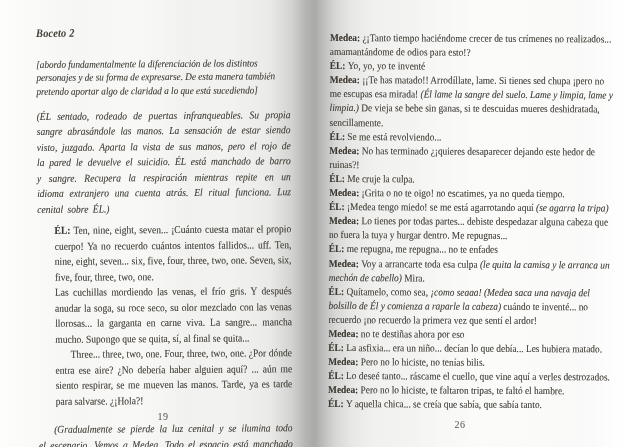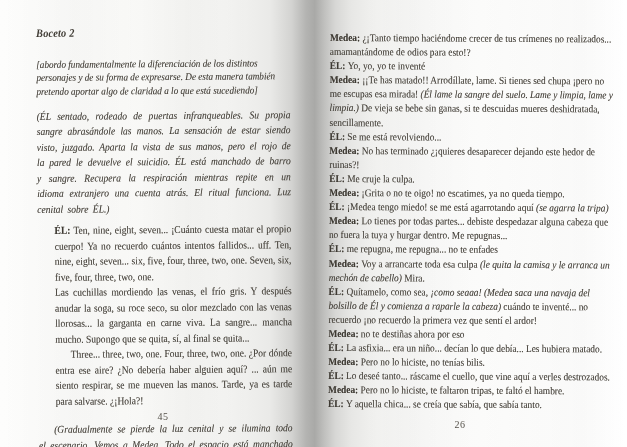--- a/index.html
+++ b/index.html
@@ -104,16 +104,16 @@
         <p class="block dialogue"><span class="part-bold">ÉL: </span><span class="part-normal">Quítamelo, como sea, </span><span class="part-italic">¡como seaaa! (Medea saca una navaja del bolsillo de Él y comienza a raparle la cabeza)</span><span class="part-normal"> cuándo te inventé... no recuerdo ¡no recuerdo la primera vez que sentí el ardor!</span></p>
         <p class="block dialogue"><span class="part-bold">Medea: </span><span class="part-normal">no te destiñas ahora por eso</span></p>
         <p class="block dialogue"><span class="part-bold">ÉL: </span><span class="part-normal">La asfixia... era un niño... decían lo que debía... Les hubiera matado.</span></p>
         <p class="block dialogue"><span class="part-bold">Medea: </span><span class="part-normal">Pero no lo hiciste, no tenías bilis.</span></p>
         <p class="block dialogue"><span class="part-bold">ÉL: </span><span class="part-normal">Lo deseé tanto... ráscame el cuello, que vine aquí a verles destrozados.</span></p>
         <p class="block dialogue"><span class="part-bold">Medea: </span><span class="part-normal">Pero no lo hiciste, te faltaron tripas, te faltó el hambre.</span></p>
         <p class="block dialogue"><span class="part-bold">ÉL: </span><span class="part-normal">Y aquella chica... se creía que sabía, que sabía tanto.</span></p>
       </div>
   </div>
 
-  <div class="pagenum pagenum-left">45</div>
+  <div class="pagenum pagenum-left">19</div>
   <div class="pagenum pagenum-right">26</div>
 
 </div>
 
 </body></html>

